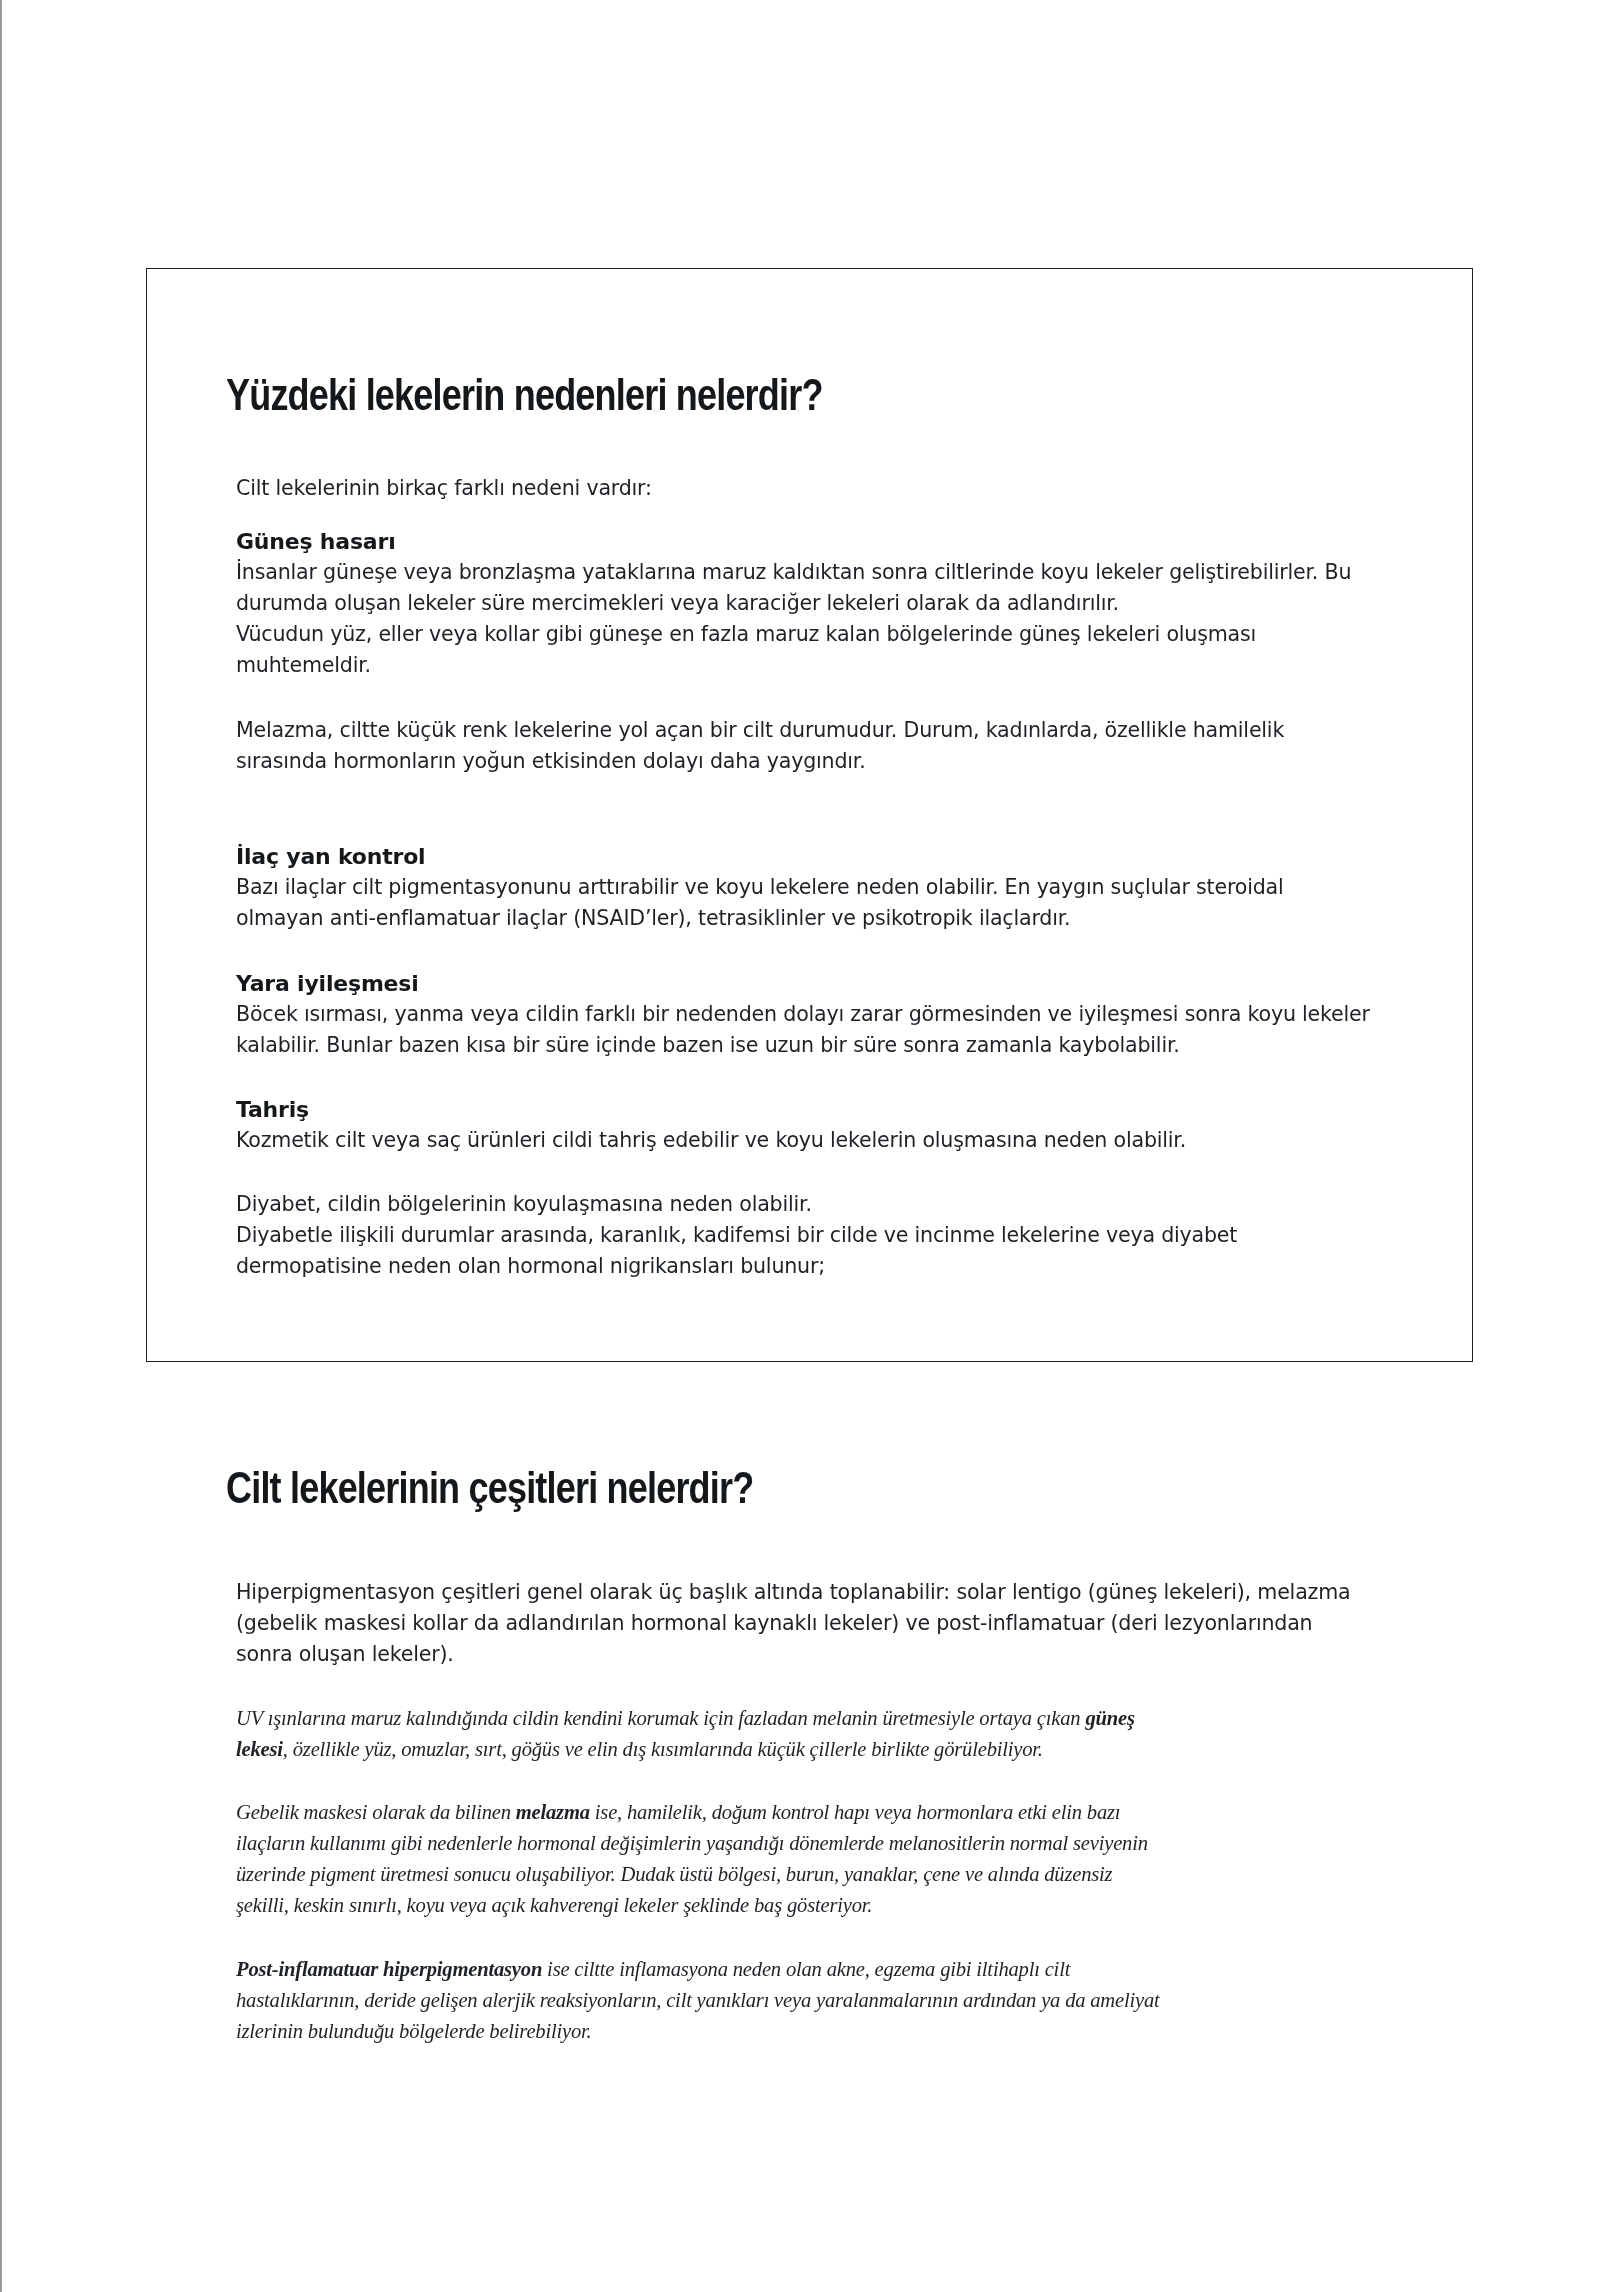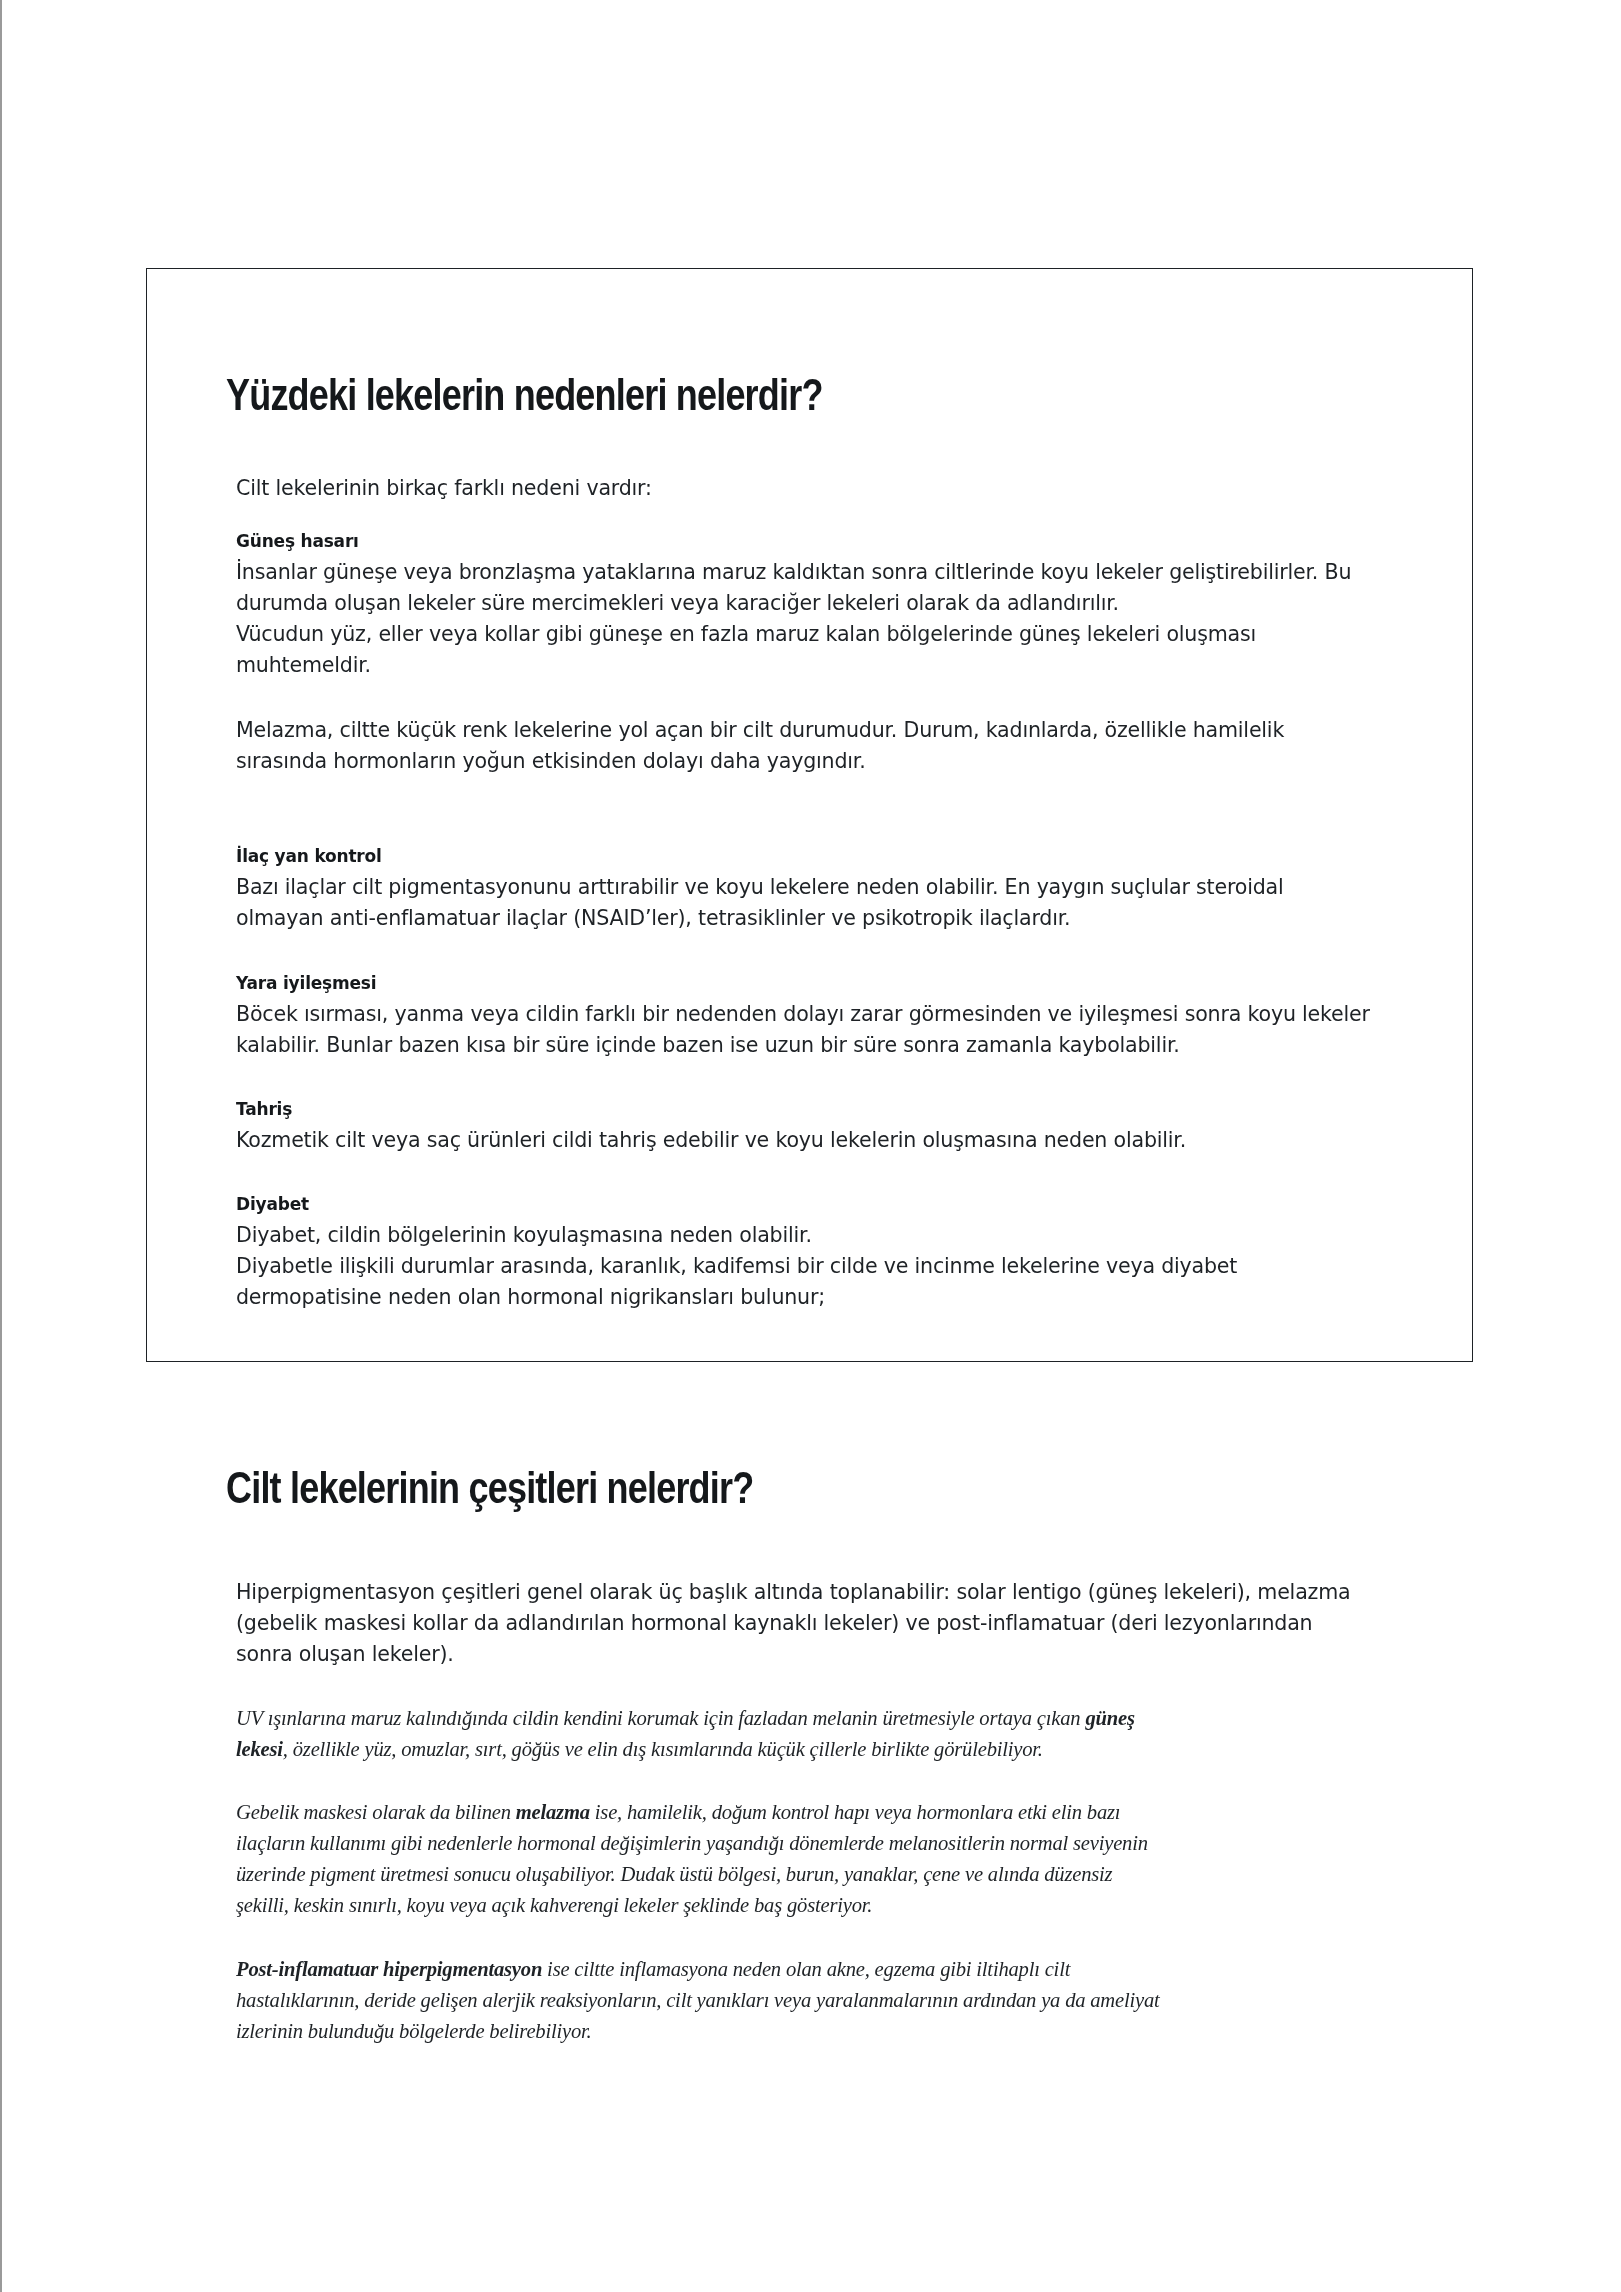--- a/index.html
+++ b/index.html
@@ -9,21 +9,21 @@
   .h1 {
     position: absolute; left: 226px; margin: 0;
     font-family: "Liberation Sans", sans-serif; font-weight: 700;
     font-size: 45px; line-height: 49px; letter-spacing: -1px;
     transform: scaleX(0.80); transform-origin: left center;
     color: #15181b; white-space: nowrap;
   }
   .blk { position: absolute; left: 220px; width: 1274px; margin: 16px;
     font-family: "DejaVu Sans", sans-serif; font-size: 20.6px; line-height: 31px;
     color: #1e2226; white-space: nowrap; letter-spacing: -0.2px; }
-  .sub { font-weight: 700; font-size: 17px; color: #15181b; display: block; }
+  .sub { font-weight: 700; font-size: 22px; color: #15181b; display: block; }
   .line { display: block; }
   .it { font-style: italic; font-family: Liberation Serif, serif; }
   b { font-weight: 700; }
 </style>
 </head>
 <body>
 
 <div class="left-rule"></div>
 
 <div class="box"></div>
@@ -56,21 +56,20 @@
   <span class="line">Böcek ısırması, yanma veya cildin farklı bir nedenden dolayı zarar görmesinden ve iyileşmesi sonra koyu lekeler</span>
   <span class="line">kalabilir. Bunlar bazen kısa bir süre içinde bazen ise uzun bir süre sonra zamanla kaybolabilir.</span>
 </div>
 
 <div class="blk" style="top:1078px">
   <span class="sub">Tahriş</span>
   <span class="line">Kozmetik cilt veya saç ürünleri cildi tahriş edebilir ve koyu lekelerin oluşmasına neden olabilir.</span>
 </div>
 
 <div class="blk" style="top:1173px">
-  <span class="sub">Diyabet</span>
   <span class="line">Diyabet, cildin bölgelerinin koyulaşmasına neden olabilir.</span>
   <span class="line">Diyabetle ilişkili durumlar arasında, karanlık, kadifemsi bir cilde ve incinme lekelerine veya diyabet</span>
   <span class="line">dermopatisine neden olan hormonal nigrikansları bulunur;</span>
 </div>
 
 <h1 class="h1" style="top:1463px">Cilt lekelerinin çeşitleri nelerdir?</h1>
 
 <div class="blk" style="top:1561px">
   <span class="line">Hiperpigmentasyon çeşitleri genel olarak üç başlık altında toplanabilir: solar lentigo (güneş lekeleri), melazma</span>
   <span class="line">(gebelik maskesi kollar da adlandırılan hormonal kaynaklı lekeler) ve post-inflamatuar (deri lezyonlarından</span>

